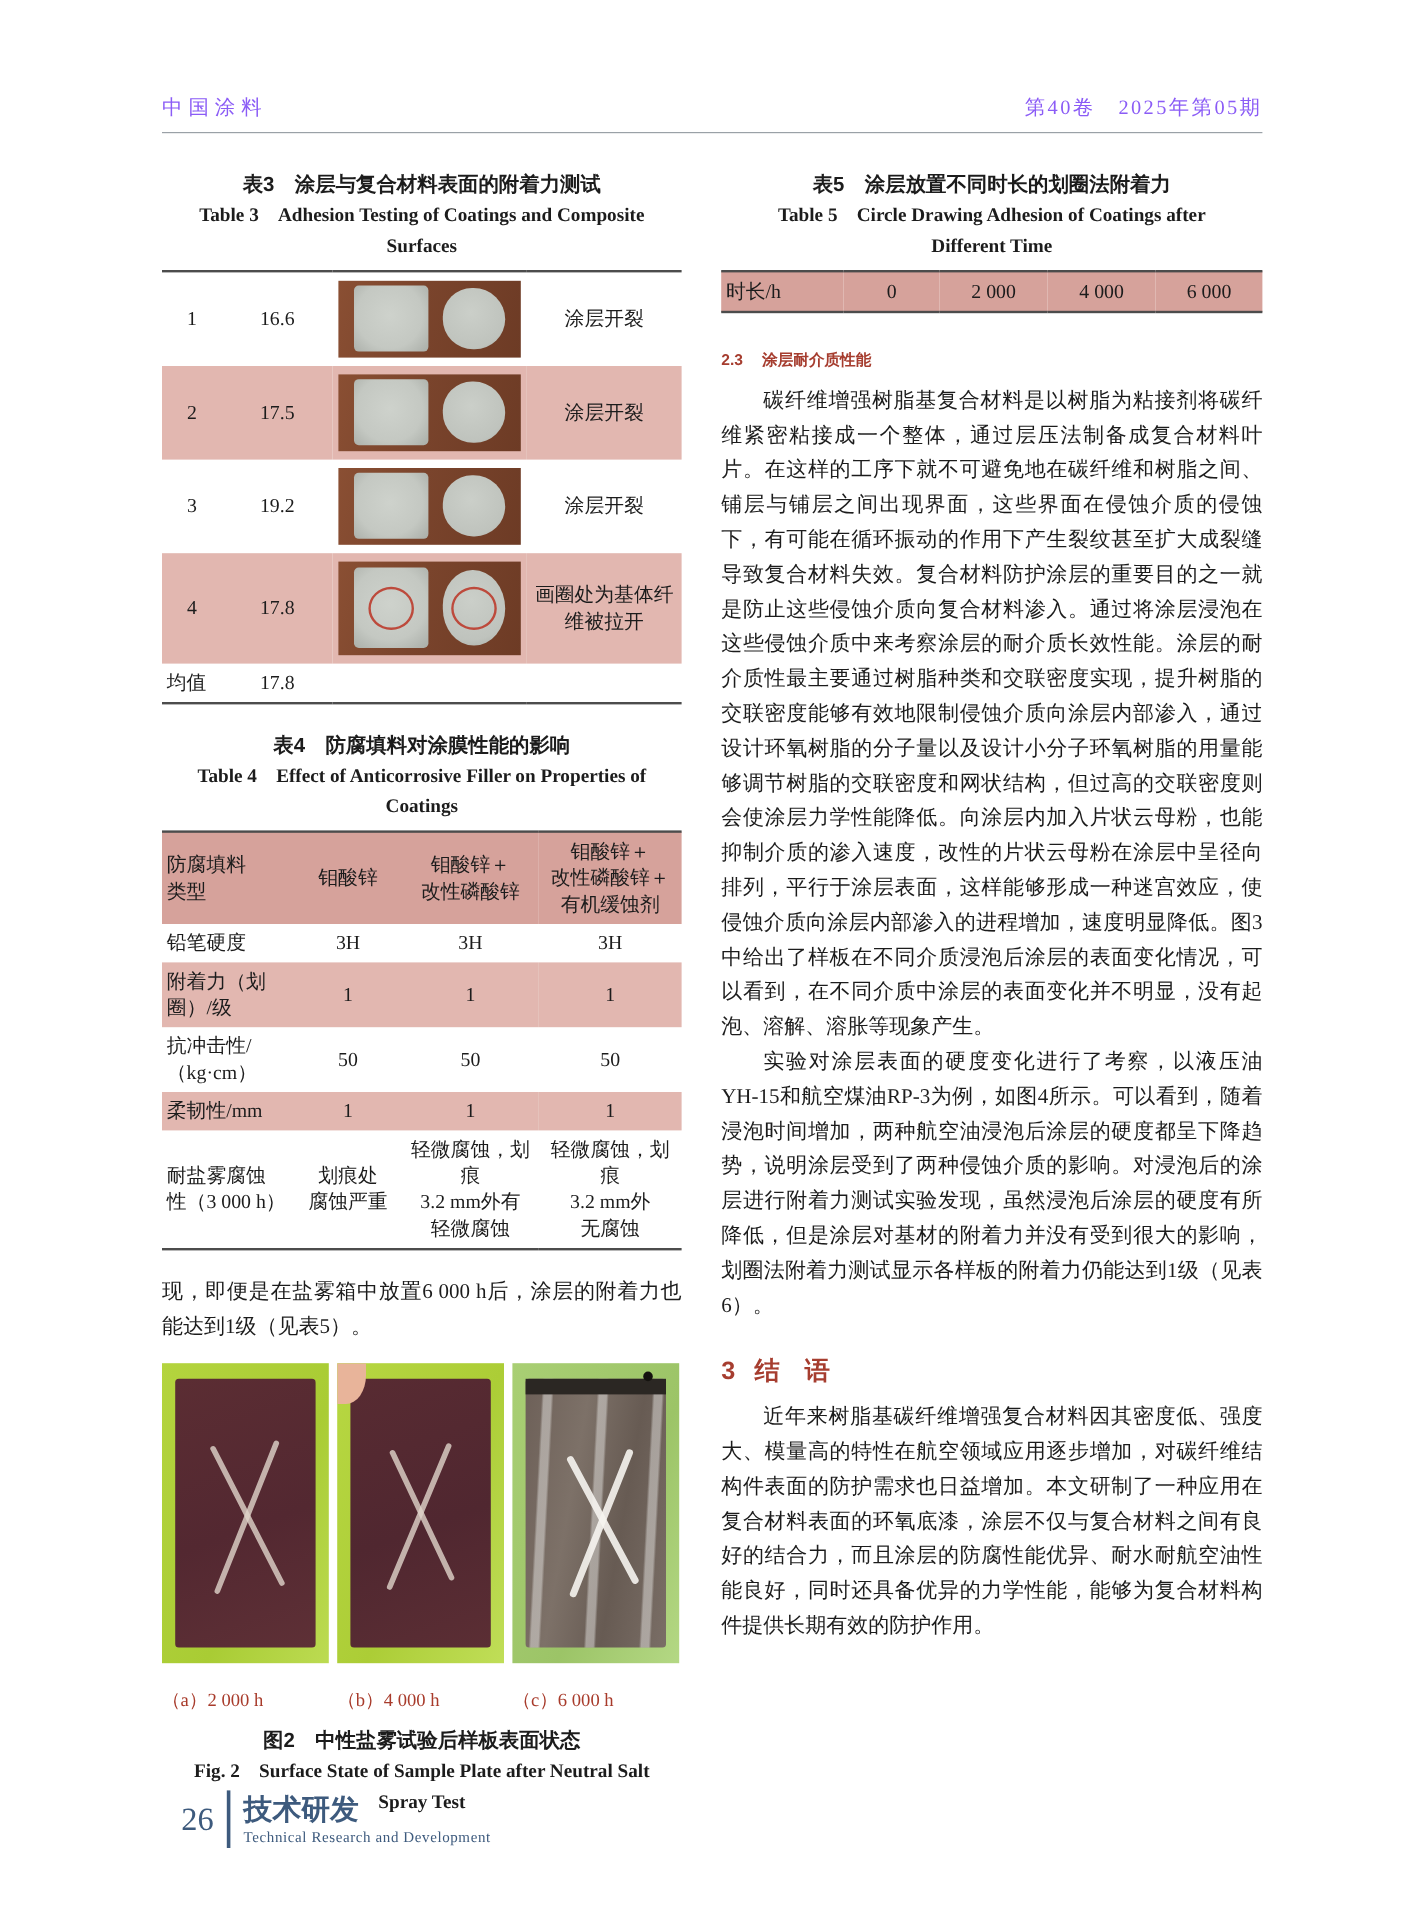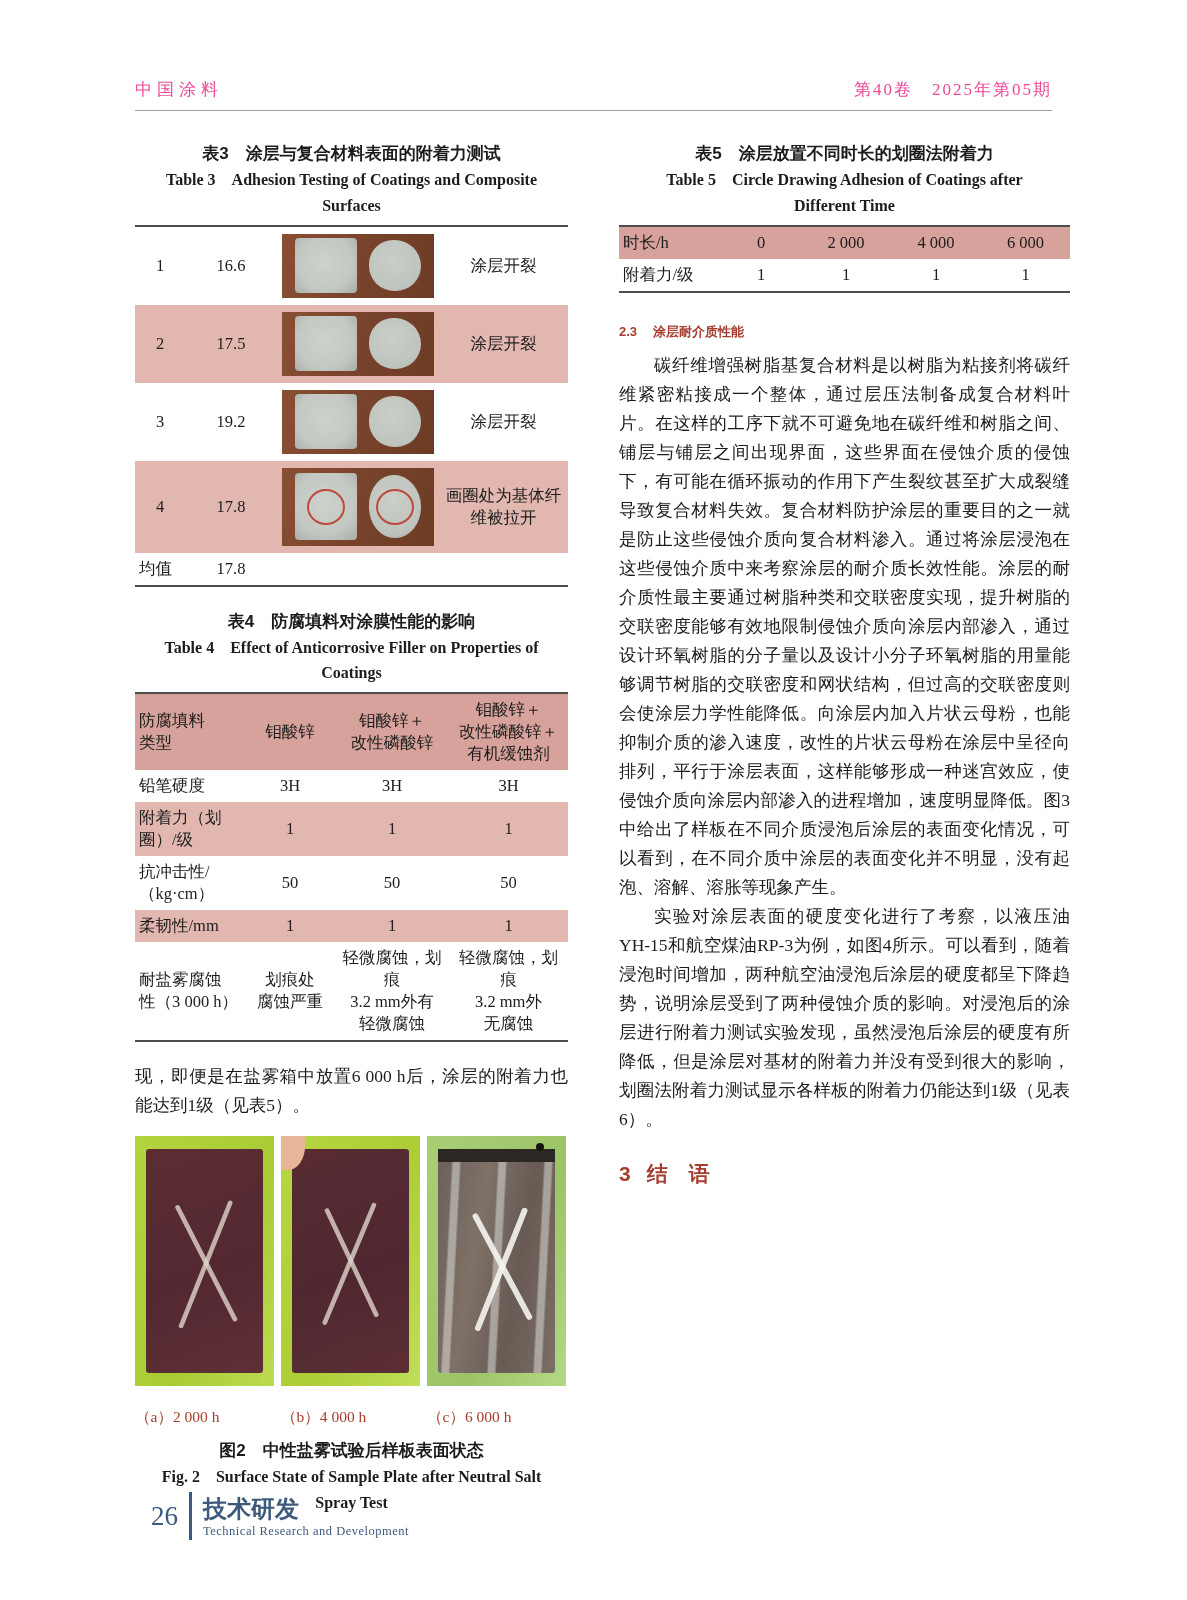--- a/index.html
+++ b/index.html
@@ -5,26 +5,26 @@
   html,body{margin:0;padding:0;}
   body{
     width:1187px;height:1600px;background:#ffffff;
     font-family:"Liberation Serif","DejaVu Serif",serif;
     color:#1c1c1c;position:relative;overflow:hidden;
   }
   .page{box-sizing:border-box;width:1187px;height:1600px;padding:78px 135px 0 135px;position:relative;}
 
   
   .journal-header{display:flex;justify-content:space-between;align-items:flex-start;
-    border-bottom:1.5px solid #9aa1a7;padding-bottom:9px;color:#ec4899;font-size:17px;}
+    border-bottom:1.5px solid #9aa1a7;padding-bottom:9px;color:#8b5cf6;font-size:17px;}
   .journal-header .jname{letter-spacing:5px;}
   .journal-header .jissue{letter-spacing:2px;}
 
   
-  .columns{display:flex;gap:51px;margin-top:16px;}
+  .columns{display:flex;gap:33px;margin-top:16px;}
   .col-left{width:433px;flex:none;}
   .col-right{width:451px;flex:none;}
 
   
   .cap-zh{text-align:center;font-weight:bold;font-size:17px;line-height:1.55;
     font-family:"Liberation Sans","DejaVu Sans",sans-serif;margin-top:14px;}
   .cap-en{text-align:center;font-weight:bold;font-size:16px;line-height:1.6;}
 
   
   table{border-collapse:collapse;width:100%;table-layout:fixed;}
@@ -298,39 +298,33 @@
             <col style="width:89px">
           </colgroup>
         <tbody>
             <tr class="head-pink">
           <td class="tleft">时长/h</td>
           <td>0</td>
           <td>2 000</td>
           <td>4 000</td>
           <td>6 000</td>
         </tr>
-        <tr>
-          <td class="tleft">附着力/级</td>
-          <td>1</td>
-          <td>1</td>
-          <td>1</td>
-          <td>1</td>
-        </tr>
       </tbody>
         </table>
 
       <div class="sec-heading">
         <span class="num">2.3</span><span>涂层耐介质性能</span>
       </div>
       <p class="para indent">碳纤维增强树脂基复合材料是以树脂为粘接剂将碳纤维紧密粘接成一个整体，通过层压法制备成复合材料叶片。在这样的工序下就不可避免地在碳纤维和树脂之间、铺层与铺层之间出现界面，这些界面在侵蚀介质的侵蚀下，有可能在循环振动的作用下产生裂纹甚至扩大成裂缝导致复合材料失效。复合材料防护涂层的重要目的之一就是防止这些侵蚀介质向复合材料渗入。通过将涂层浸泡在这些侵蚀介质中来考察涂层的耐介质长效性能。涂层的耐介质性最主要通过树脂种类和交联密度实现，提升树脂的交联密度能够有效地限制侵蚀介质向涂层内部渗入，通过设计环氧树脂的分子量以及设计小分子环氧树脂的用量能够调节树脂的交联密度和网状结构，但过高的交联密度则会使涂层力学性能降低。向涂层内加入片状云母粉，也能抑制介质的渗入速度，改性的片状云母粉在涂层中呈径向排列，平行于涂层表面，这样能够形成一种迷宫效应，使侵蚀介质向涂层内部渗入的进程增加，速度明显降低。图3中给出了样板在不同介质浸泡后涂层的表面变化情况，可以看到，在不同介质中涂层的表面变化并不明显，没有起泡、溶解、溶胀等现象产生。</p>
       <p class="para indent">实验对涂层表面的硬度变化进行了考察，以液压油YH-15和航空煤油RP-3为例，如图4所示。可以看到，随着浸泡时间增加，两种航空油浸泡后涂层的硬度都呈下降趋势，说明涂层受到了两种侵蚀介质的影响。对浸泡后的涂层进行附着力测试实验发现，虽然浸泡后涂层的硬度有所降低，但是涂层对基材的附着力并没有受到很大的影响，划圈法附着力测试显示各样板的附着力仍能达到1级（见表6）。</p>
 
       <div class="sec-heading big">
         <span class="num">3</span><span>结　语</span>
       </div>
+      <p class="para indent">近年来树脂基碳纤维增强复合材料因其密度低、强度大、模量高的特性在航空领域应用逐步增加，对碳纤维结构件表面的防护需求也日益增加。本文研制了一种应用在复合材料表面的环氧底漆，涂层不仅与复合材料之间有良好的结合力，而且涂层的防腐性能优异、耐水耐航空油性能良好，同时还具备优异的力学性能，能够为复合材料构件提供长期有效的防护作用。</p>
     </div>
   </div>
 
   <div class="footer">
     <span class="page-num">26</span>
     <span class="vbar"></span>
     <span>
       <div class="footer-sec-zh">技术研发</div>
       <div class="footer-sec-en">Technical Research and Development</div>
     </span>

